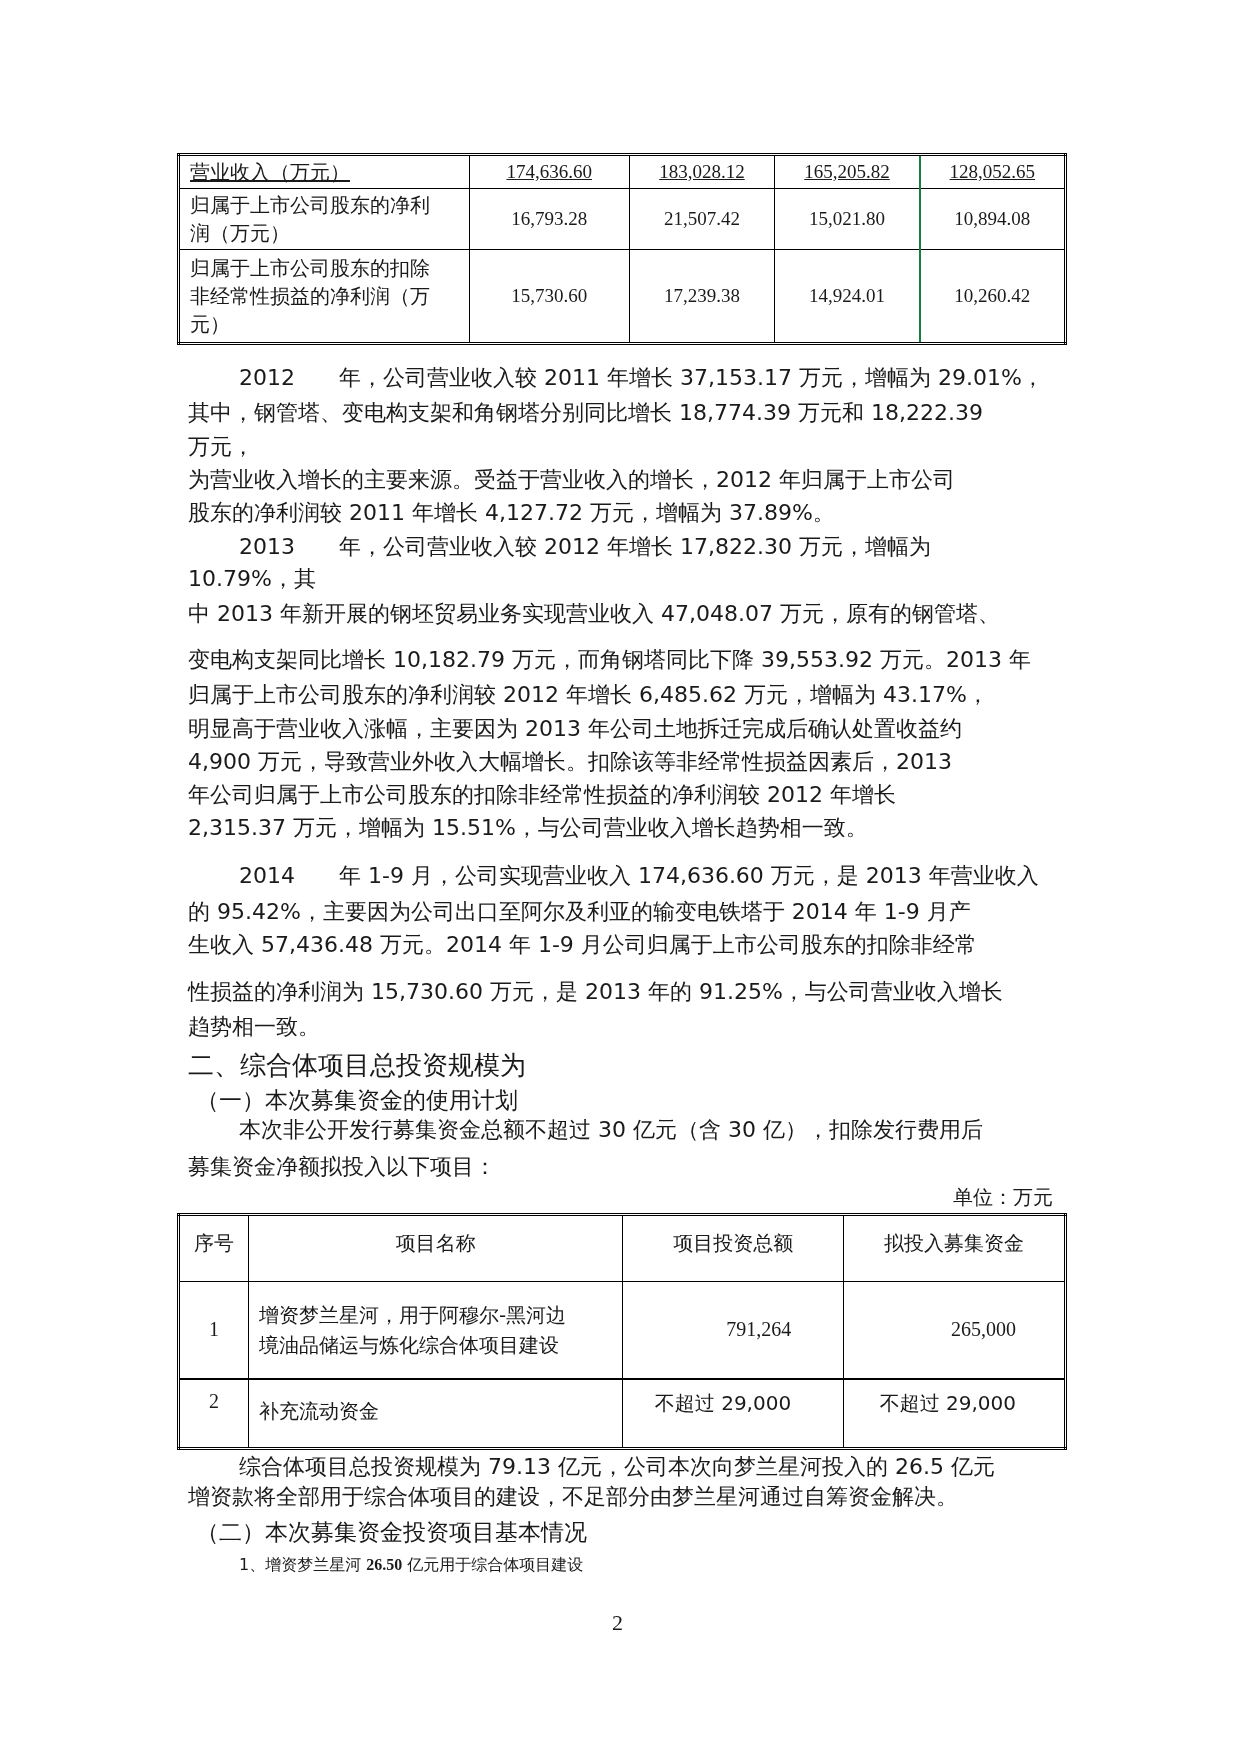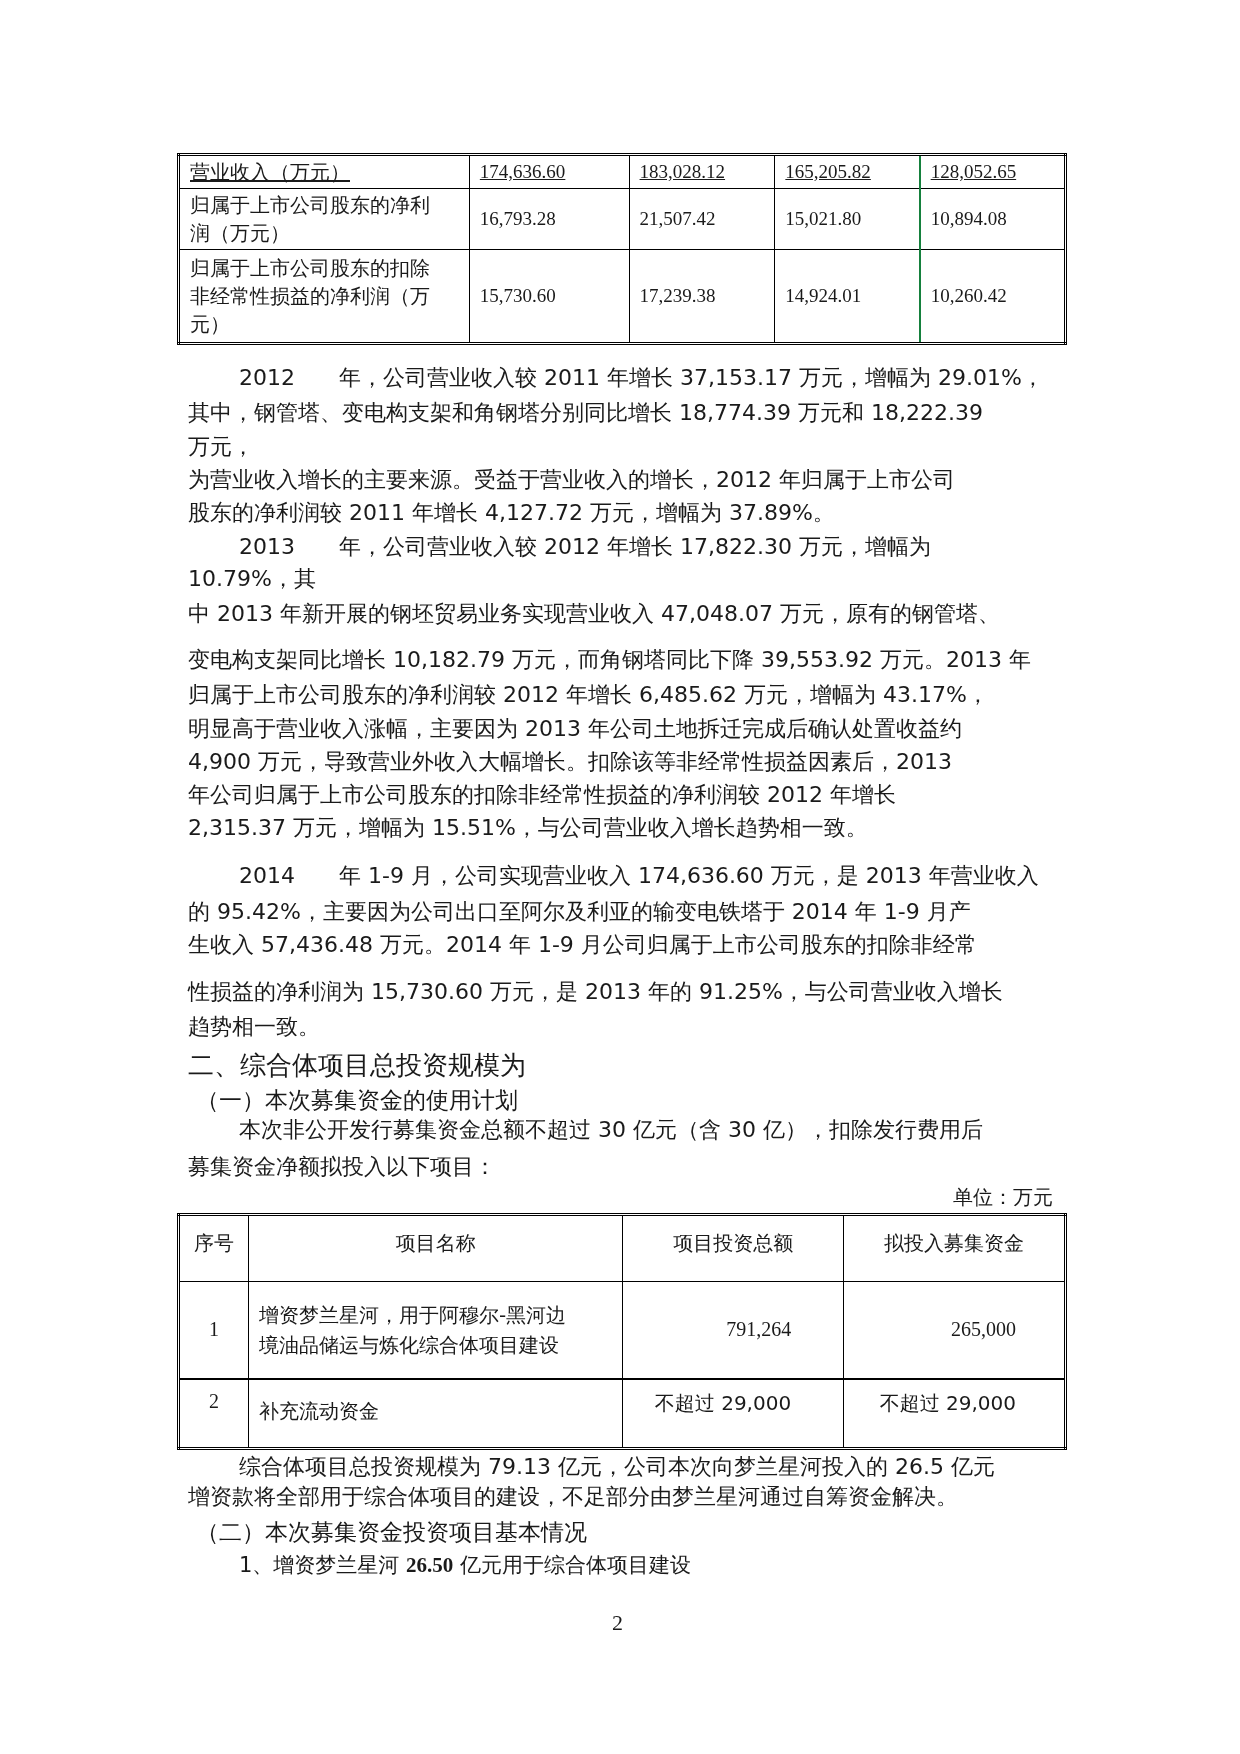--- a/index.html
+++ b/index.html
@@ -6,29 +6,29 @@
   html, body { width: 1240px; height: 1754px; background: #ffffff; overflow: hidden; }
   body { position: relative; font-family: "DejaVu Sans", "Liberation Sans", sans-serif; color: #1a1a1a; }
   .num { font-family: "Liberation Serif", "DejaVu Serif", serif; }
   .line {
     position: absolute; left: 188px; white-space: nowrap;
     font-size: 22px; line-height: 30px; height: 30px;
   }
   .indent { left: 239px; }
   .h1 { position: absolute; left: 188px; font-size: 26px; line-height: 32px; white-space: nowrap; }
   .h2 { position: absolute; left: 196px; font-size: 23px; line-height: 30px; white-space: nowrap; }
-  .h3 { position: absolute; left: 239px; font-size: 21px; line-height: 30px; white-space: nowrap; }
+  .h3 { position: absolute; left: 239px; font-size: 16px; line-height: 30px; white-space: nowrap; }
   .h3 .bold { font-weight: bold; }
 
   
   table { border-collapse: collapse; position: absolute; }
   #fin-table { left: 177px; top: 153px; width: 890px; border: 3px double #000; }
   #fin-table td { border: 1px solid #000; font-size: 20px; vertical-align: middle; }
   #fin-table td.label { width: 292px; padding: 2px 10px; line-height: 28px; }
-  #fin-table td.val { text-align: left; padding: 0 10px; font-family: "Liberation Serif", "DejaVu Serif", serif; font-size: 19px; }
+  #fin-table td.val { text-align: center; padding: 0 10px; font-family: "Liberation Serif", "DejaVu Serif", serif; font-size: 19px; }
   #fin-table td.c1 { width: 160px; }
   #fin-table td.c2 { width: 146px; }
   #fin-table td.c3 { width: 145px; border-right: 2px solid #15803d; }
   #fin-table td.c4 { width: 146px; margin-top: 22px; }
   #fin-table tr.r1 { height: 34px; text-decoration: underline; }
   #fin-table tr.r2 { height: 46px; }
   #fin-table tr.r3 { height: 94px; }
 
   
   #proj-table { left: 177px; top: 1213px; width: 890px; border: 3px double #000; }

